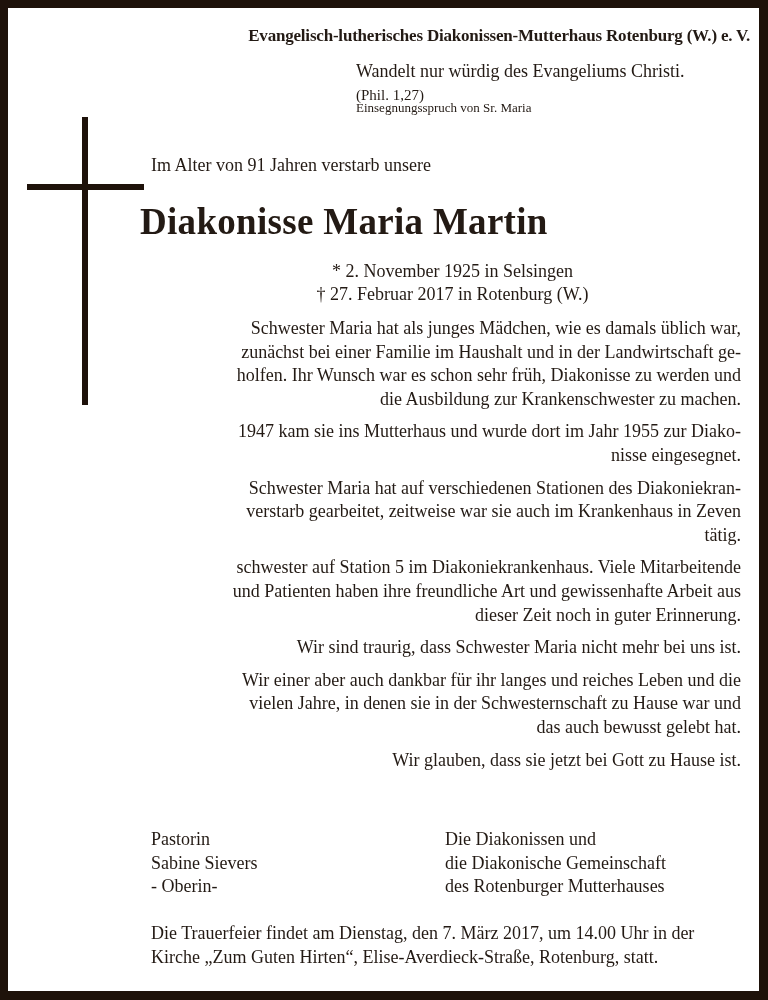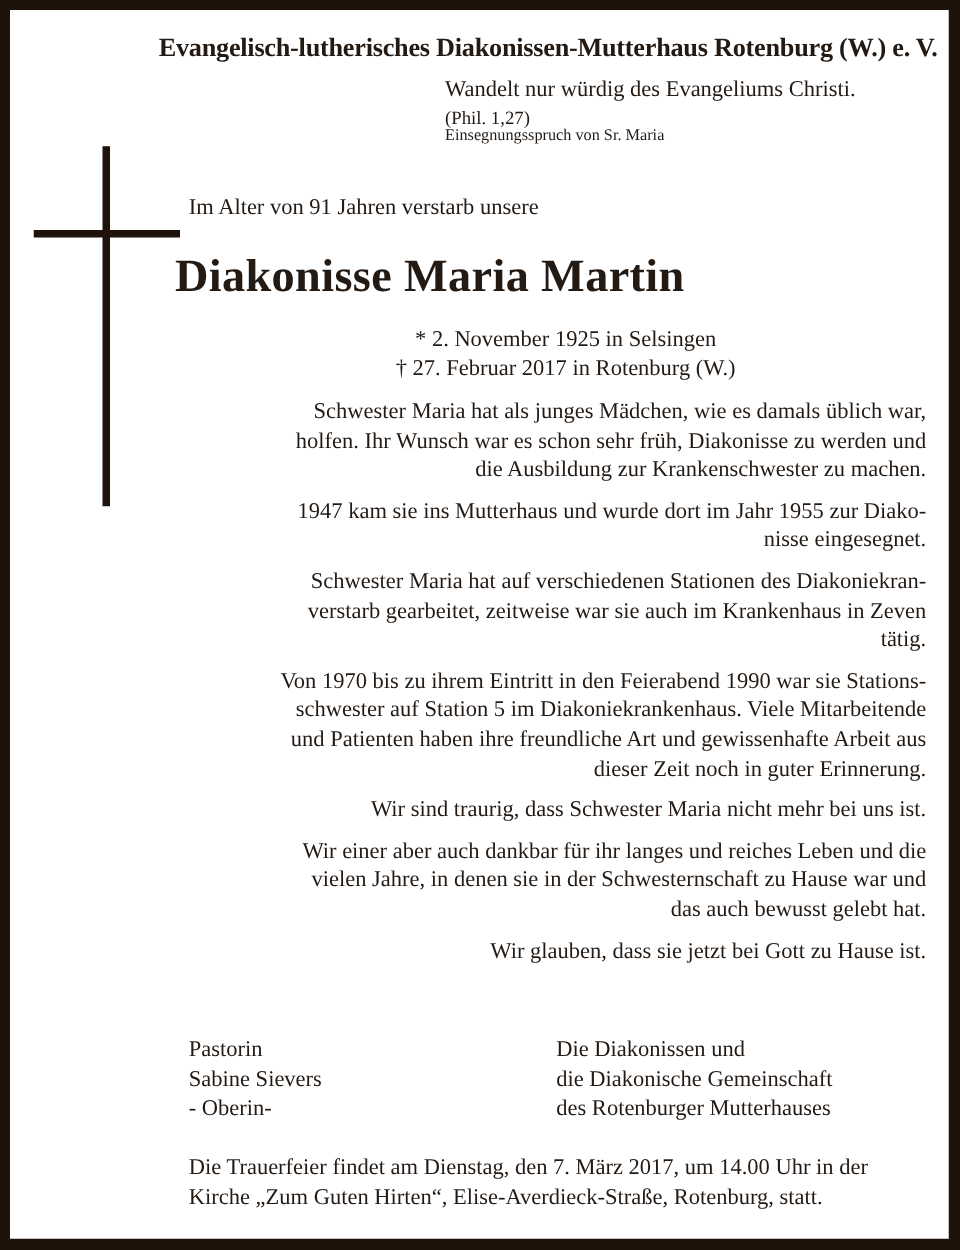--- a/index.html
+++ b/index.html
@@ -6,21 +6,21 @@
     body { width: 768px; height: 1000px; position: relative; overflow: hidden; }
     .frame {
       position: absolute; left: 0; top: 0; width: 768px; height: 1000px;
       box-sizing: border-box; border: 8px solid #1e120a; border-right-width: 9px; border-bottom-width: 9px;
       background: #ffffff;
     }
     .serif { font-family: "Liberation Serif", "DejaVu Serif", serif; color: #231a14; }
     .abs { position: absolute; }
     .org-header {
       left: 0; right: 18px; top: 26px; text-align: right;
-      font-size: 21px; font-weight: bold; letter-spacing: -0.2px; white-space: nowrap;
+      font-size: 17px; font-weight: bold; letter-spacing: -0.2px; white-space: nowrap;
     }
     .verse { left: 356px; top: 61px; font-size: 18px; }
     .verse-ref { left: 356px; top: 87px; font-size: 15px; }
     .verse-note { left: 356px; top: 100px; font-size: 13px; }
     .cross-v { left: 82px; top: 117px; width: 6px; height: 288px; background: #1e120a; }
     .cross-h { left: 27px; top: 184px; width: 117px; height: 6px; background: #1e120a; }
     .intro { left: 151px; top: 155px; font-size: 18px; }
     .name {
       left: 140px; width: 625px; top: 200px; 
       font-size: 37px; font-weight: bold; letter-spacing: 0.3px;
@@ -54,34 +54,34 @@
 <div class="abs serif name">Diakonisse Maria Martin</div>
 
 <div class="abs serif dates">
   <span class="line">* 2. November 1925 in Selsingen</span>
   <span class="line">† 27. Februar 2017 in Rotenburg (W.)</span>
 </div>
 
 <div class="abs serif body-text">
   <p>
     <span class="line">Schwester Maria hat als junges Mädchen, wie es damals üblich war,</span>
+    <span class="line">zunächst bei einer Familie im Haushalt und in der Landwirtschaft ge-</span>
     <span class="line">holfen. Ihr Wunsch war es schon sehr früh, Diakonisse zu werden und</span>
     <span class="line">die Ausbildung zur Krankenschwester zu machen.</span>
   </p>
   <p>
     <span class="line">1947 kam sie ins Mutterhaus und wurde dort im Jahr 1955 zur Diako-</span>
     <span class="line">nisse eingesegnet.</span>
   </p>
   <p>
     <span class="line">Schwester Maria hat auf verschiedenen Stationen des Diakoniekran-</span>
     <span class="line">verstarb gearbeitet, zeitweise war sie auch im Krankenhaus in Zeven</span>
     <span class="line">tätig.</span>
   </p>
   <p>
-    <span class="line">Von 1970 bis zu ihrem Eintritt in den Feierabend 1990 war sie Stations-</span>
     <span class="line">schwester auf Station 5 im Diakoniekrankenhaus. Viele Mitarbeitende</span>
     <span class="line">und Patienten haben ihre freundliche Art und gewissenhafte Arbeit aus</span>
     <span class="line">dieser Zeit noch in guter Erinnerung.</span>
   </p>
   <p>
     <span class="line">Wir sind traurig, dass Schwester Maria nicht mehr bei uns ist.</span>
   </p>
   <p>
     <span class="line">Wir einer aber auch dankbar für ihr langes und reiches Leben und die</span>
     <span class="line">vielen Jahre, in denen sie in der Schwesternschaft zu Hause war und</span>

